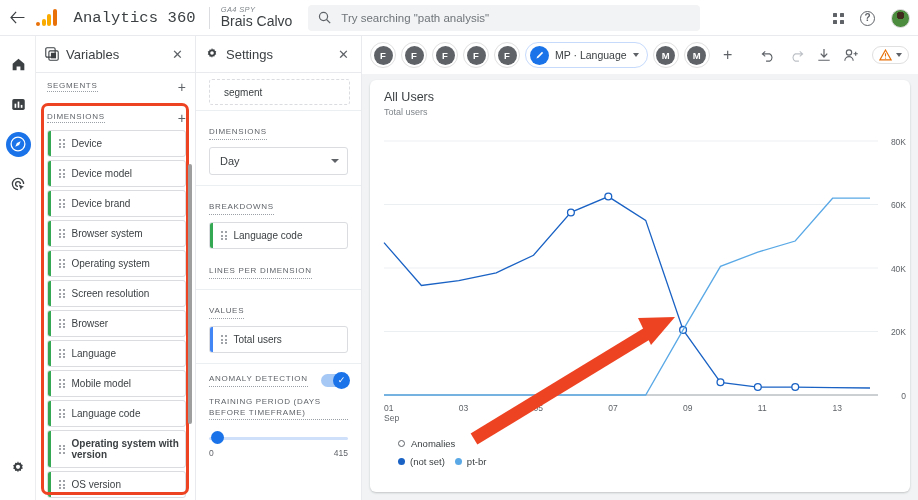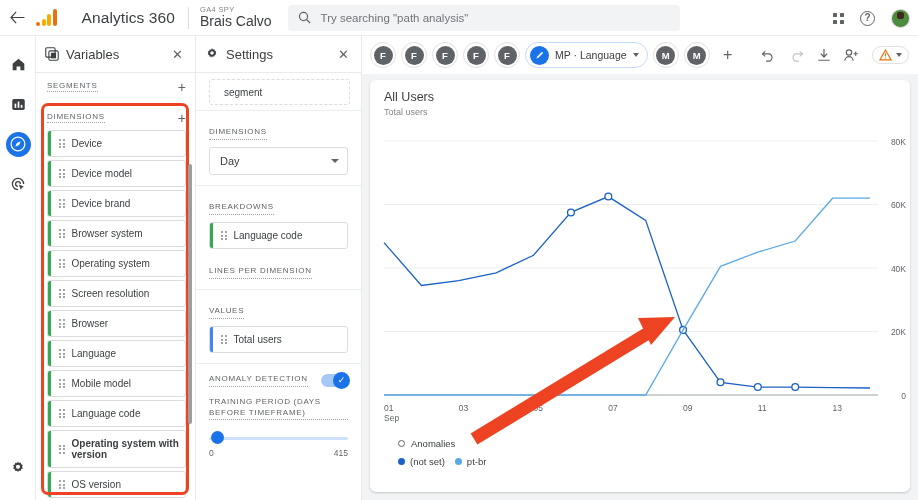--- a/index.html
+++ b/index.html
@@ -21,25 +21,25 @@
     width: 34px; height: 36px; display: flex; align-items: center; justify-content: center;
     color: #3c4043; font-size: 15px; cursor: pointer;
   }
   .ga-logo { display: flex; align-items: flex-end; gap: 1.5px; height: 17px; margin-left: 2px; }
   .ga-logo i { display: block; width: 4px; border-radius: 2px; }
   .ga-bar1 { height: 7px; background: #f9ab00; }
   .ga-bar2 { height: 12px; background: #f9ab00; }
   .ga-bar3 { height: 17px; background: #e8710a; }
   .ga-dot { width: 4px; height: 4px; border-radius: 50%; background: #e8710a; }
   .brand {
-    font-size: 15.5px; color: #3c4043; margin-left: 25px; letter-spacing: .1px; white-space: nowrap;
+    font-size: 15.5px; color: #3c4043; margin-left: 17px; letter-spacing: .1px; white-space: nowrap; font-family: Liberation Mono, monospace;
   }
   .prop-divider { width: 1px; height: 22px; background: #dadce0; margin: 0 11px 0 13px; }
   .prop { line-height: 1.05; }
-  .prop-sub { font-size: 7.5px; color: #80868b; letter-spacing: .35px; }
+  .prop-sub { font-size: 7.5px; color: #80868b; letter-spacing: .35px; font-style: italic; }
   .prop-name { font-size: 14px; color: #3c4043; white-space: nowrap; }
   .search-box {
     margin-left: 16px; width: 392px; height: 26px; background: #f1f3f4; border-radius: 4px;
     display: flex; align-items: center; padding: 0 10px; gap: 10px; cursor: text;
   }
   .search-ph { font-size: 11.5px; color: #70757a; }
   .header-right {
     position: absolute; right: 8px; top: 0; height: 36px; display: flex; align-items: center; gap: 16px;
   }
   .apps-grid { display: grid; grid-template-columns: 4px 4px; grid-gap: 3px; cursor: pointer; }

